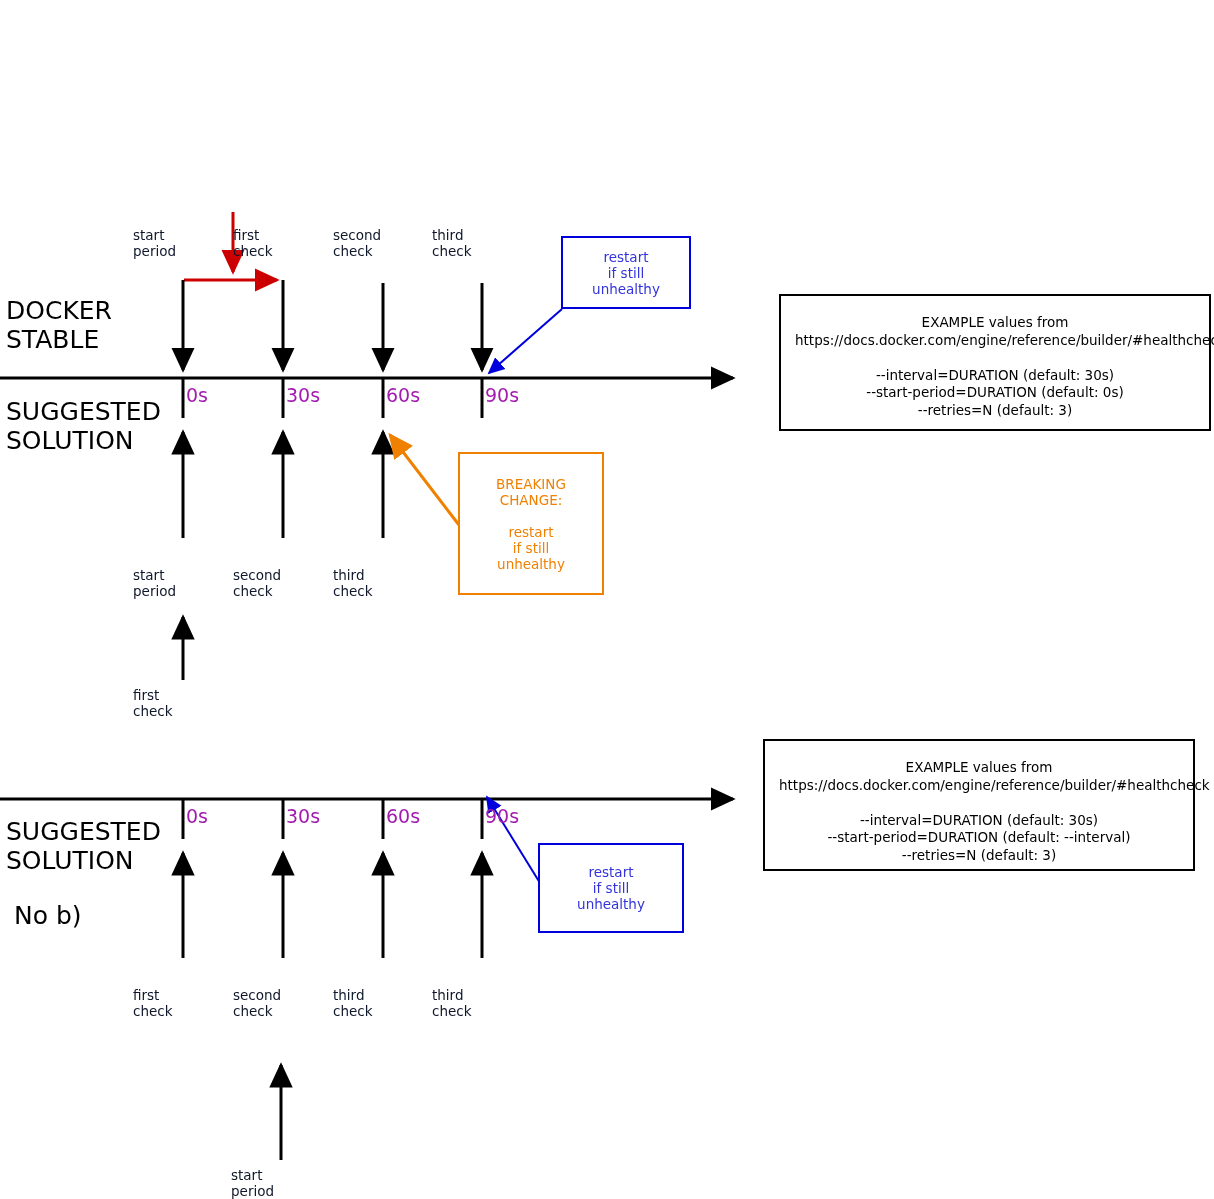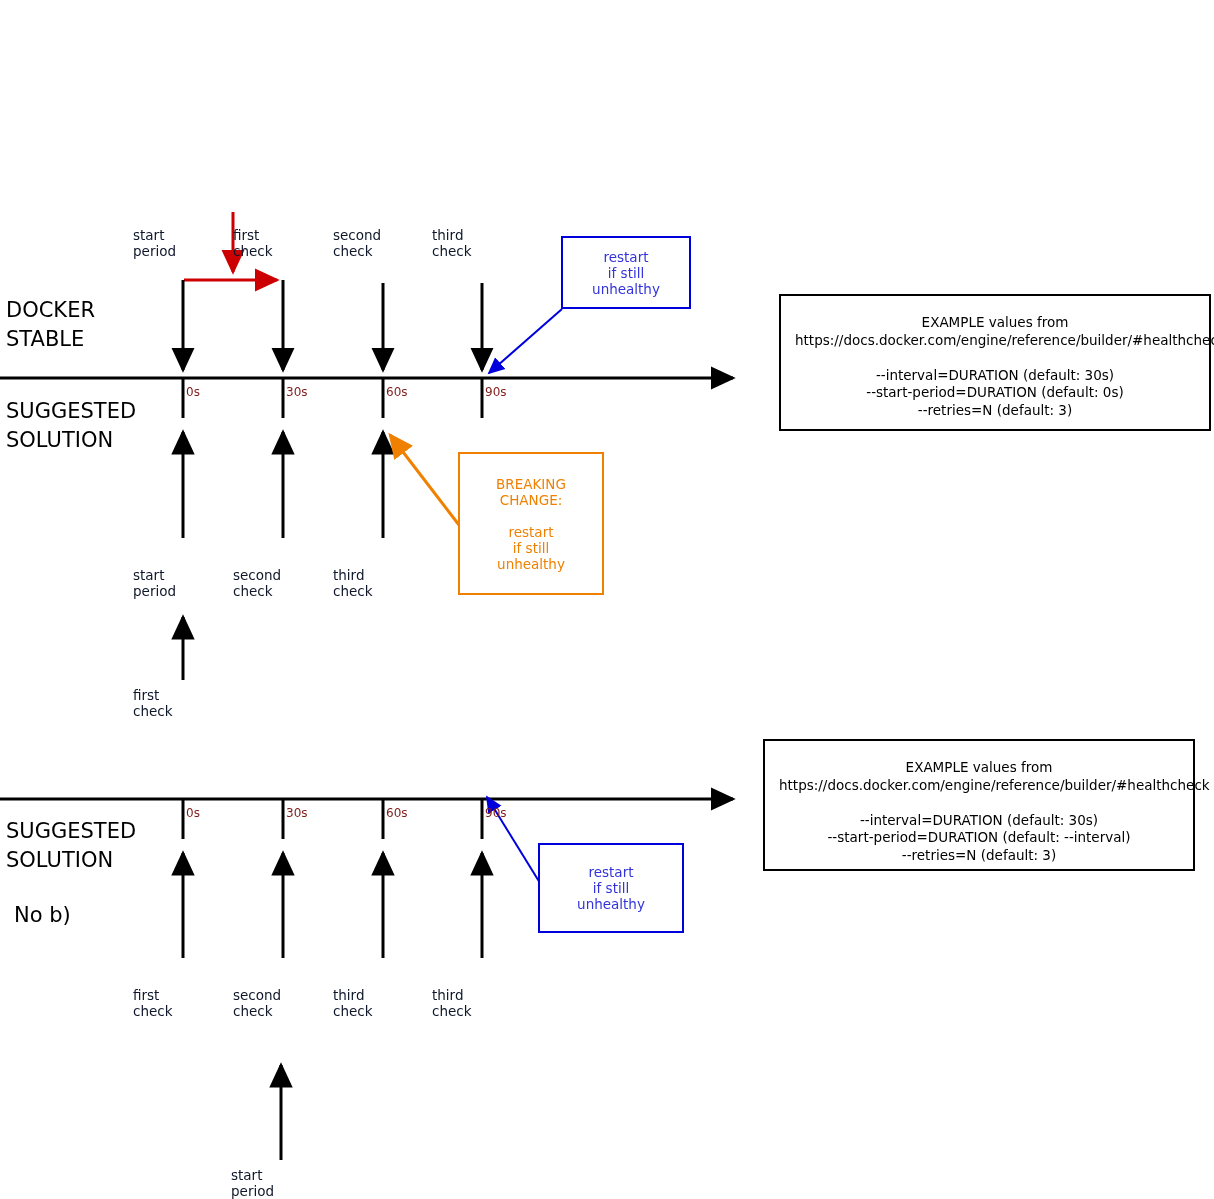--- a/index.html
+++ b/index.html
@@ -28,39 +28,39 @@
     pointer-events: none;
   }
   .txt {
     position: absolute;
     white-space: pre;
     line-height: 1.0;
   }
 
   
   .section-label {
-    font-size: 21px;
+    font-size: 25px;
     line-height: 29px;
     color: #000000;
     white-space: pre-line;
   }
 
   
   .tick-note {
     font-size: 13.5px;
     line-height: 16px;
     text-align: left;
     color: #0f172a;
     white-space: pre-line;
   }
 
   
   .time-label {
-    font-size: 12px;
-    color: #7f1d1d;
+    font-size: 19px;
+    color: #a21caf;
   }
 
   
   .callout {
     position: absolute;
     box-sizing: border-box;
     background: #ffffff;
     text-align: center;
   }
   .callout-problem {

